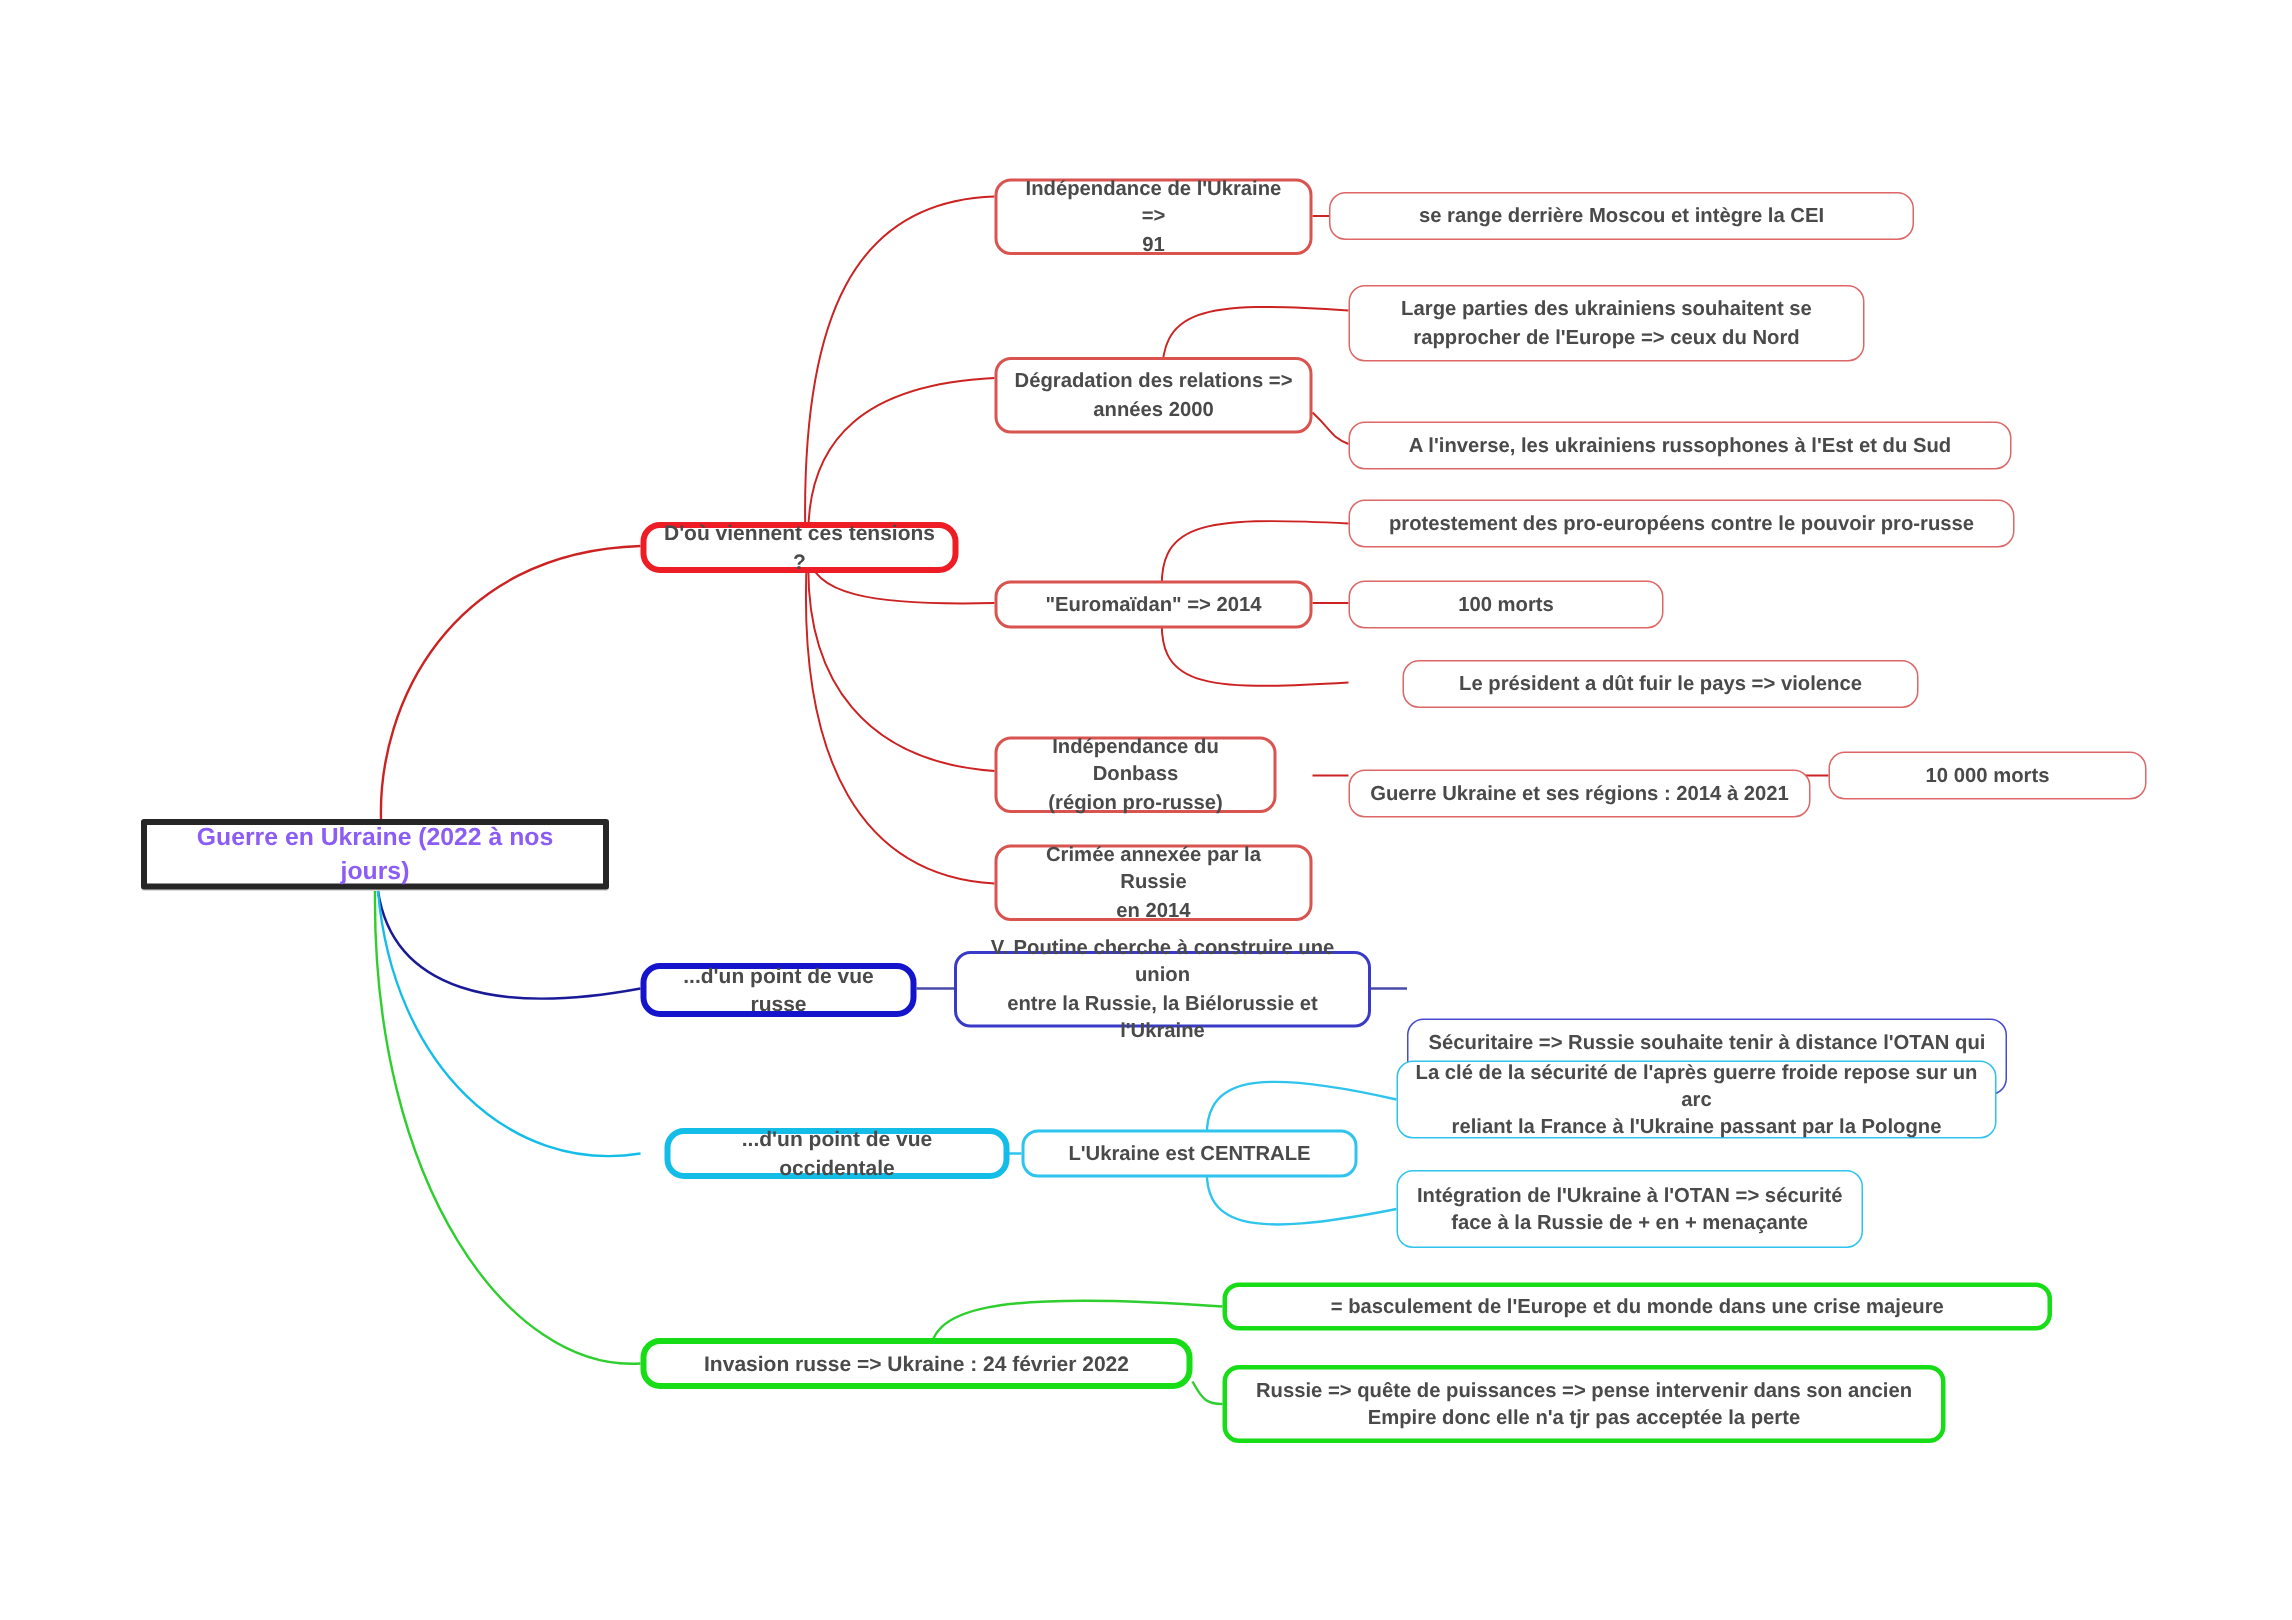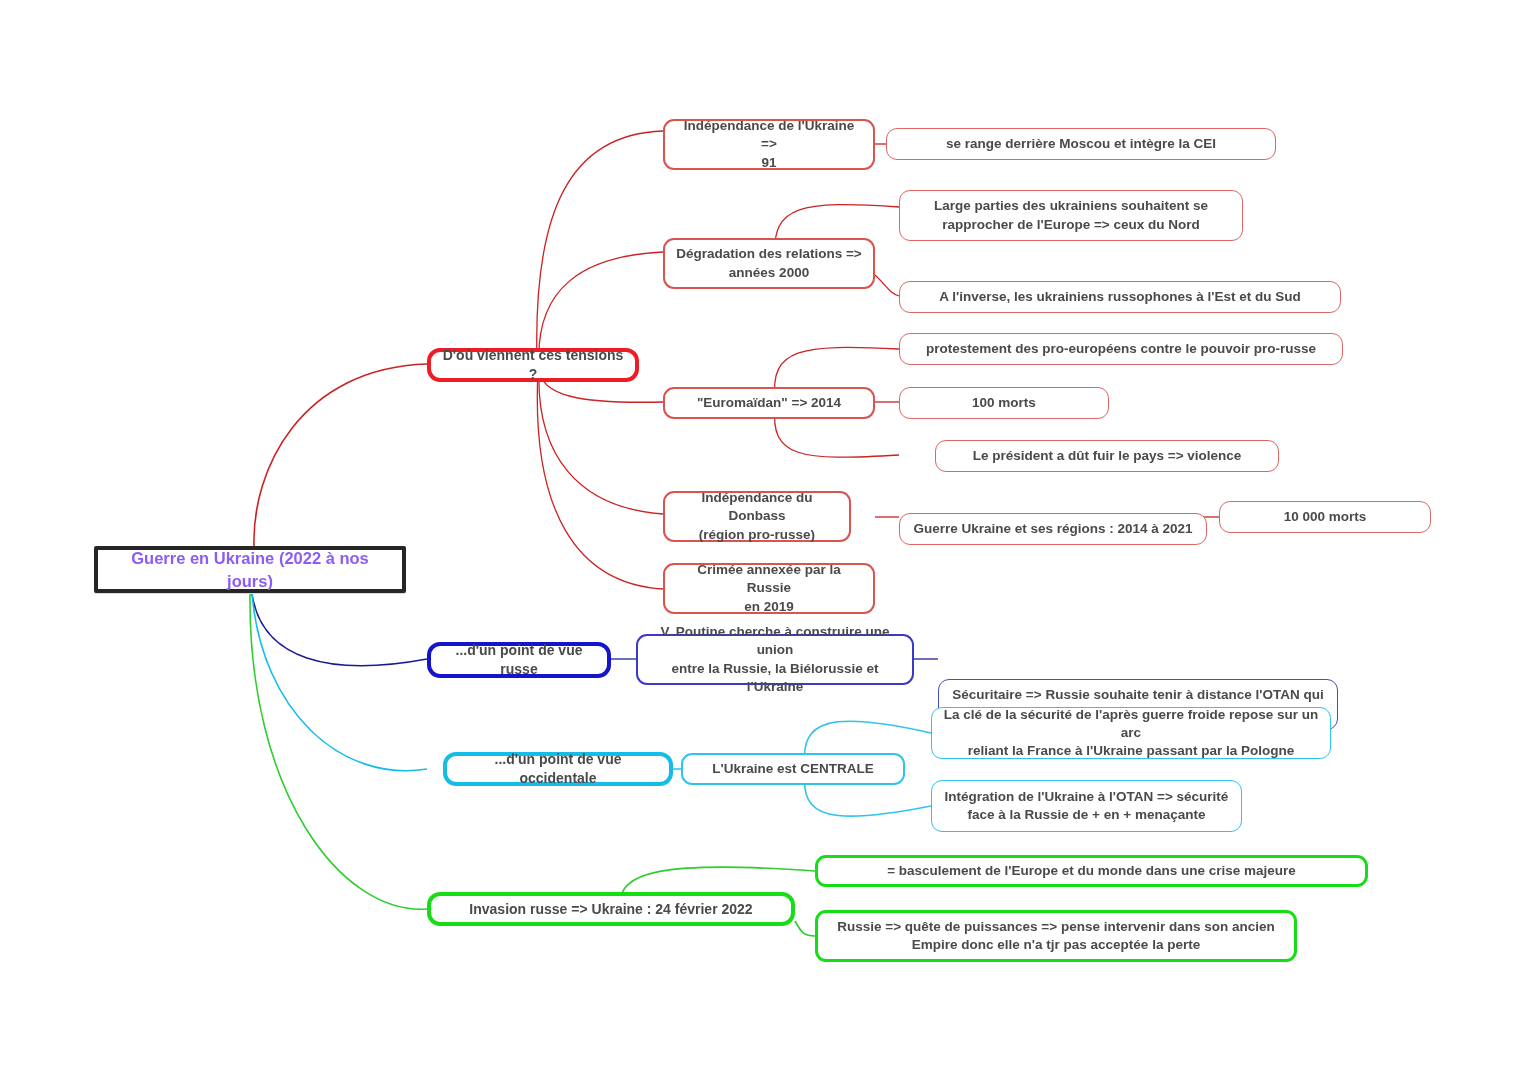--- a/index.html
+++ b/index.html
@@ -175,21 +175,21 @@
   </div>
   <div class="node n-leaf red" style="left:899px; top:490px; width:308px; height:32px;margin-top:23px;">
     <span class="label">Guerre Ukraine et ses régions : 2014 à 2021</span>
   </div>
   <div class="node n-leaf red" style="left:1219px; top:501px; width:212px; height:32px;">
     <span class="label">10 000 morts</span>
   </div>
 
   <div class="node n-sub red" style="left:663px; top:563px; width:212px; height:51px;">
     <span class="label">Crimée annexée par la Russie
-en 2019</span>
+en 2014</span>
   </div>
 
   <div class="node n-main blue" style="left:427px; top:642px; width:184px; height:36px;">
     <span class="label">...d'un point de vue russe</span>
   </div>
   <div class="node n-sub blue" style="left:636px; top:634px; width:278px; height:51px;">
     <span class="label">V. Poutine cherche à construire une union
 entre la Russie, la Biélorussie et l'Ukraine</span>
   </div>
   <div class="node n-leaf blue" style="left:938px; top:634px; width:400px; height:51px;margin-top:45px;">

